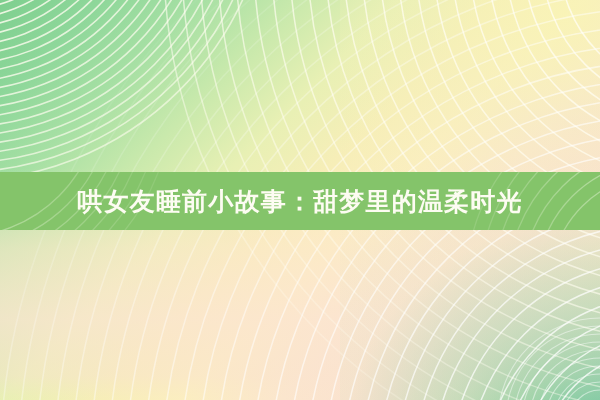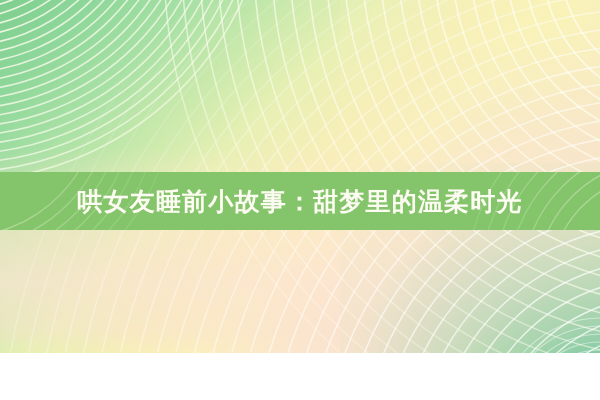--- a/index.html
+++ b/index.html
@@ -3,21 +3,21 @@
 <meta charset="utf-8">
 <style>
   html, body {
     margin: 0;
     padding: 0;
     background: #ffffff;
   }
   #banner-root {
     position: relative;
     width: 600px;
-    height: 353px;
+    height: 400px;
     overflow: hidden;
     font-family: "Liberation Sans", "DejaVu Sans", sans-serif;
   }
 
   
   .bg-base {
     position: absolute;
     inset: 0;
     background:
       linear-gradient(135deg,

